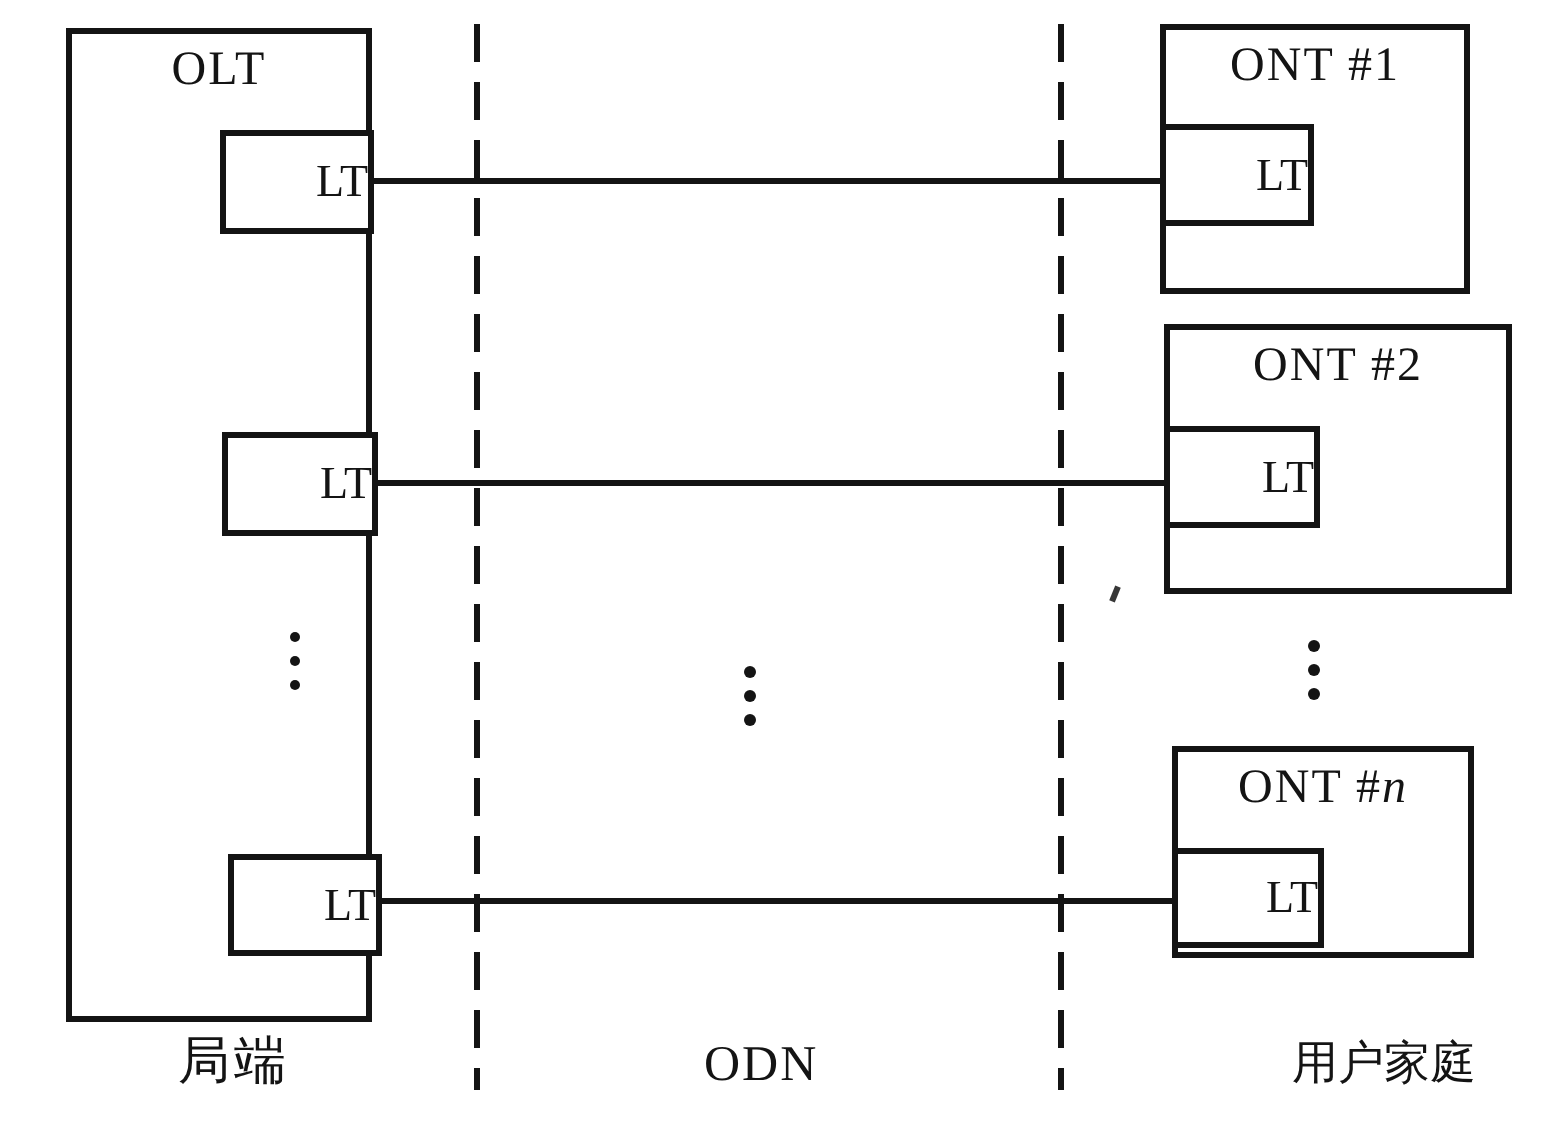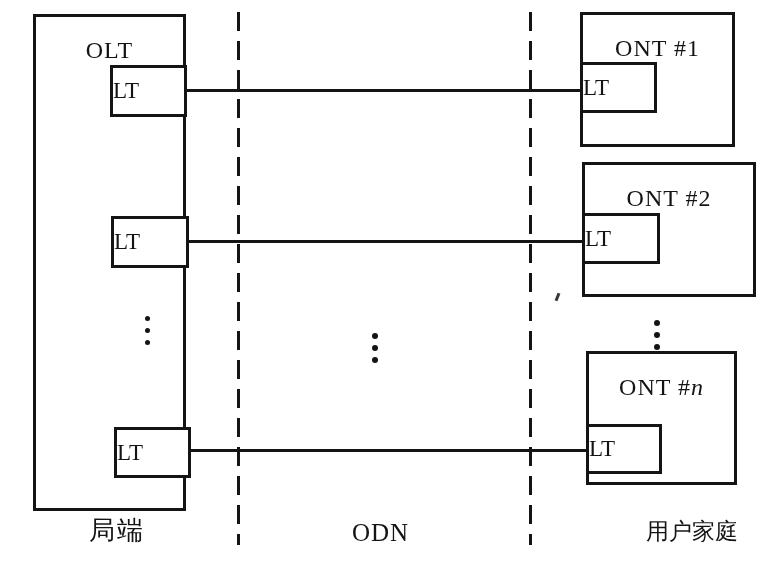--- a/index.html
+++ b/index.html
@@ -15,28 +15,28 @@
   }
   .box {
     position: absolute;
     border: 3px solid var(--ink);
     background: var(--paper);
     box-sizing: border-box;
   }
   .box-title {
     text-align: center;
     font-size: 24px;
-    padding-top: 20px;
+    padding-top: 5px;
     letter-spacing: 1px;
     white-space: pre;
   }
   .lt {
     display: flex;
     align-items: center;
-    justify-content: flex-start;
+    justify-content: flex-end;
     font-size: 23px;
   }
   .hline { position: absolute; height: 3px; background: var(--ink); }
   .vdash {
     position: absolute;
     width: 3px;
     background: repeating-linear-gradient(to bottom, var(--ink) 0 19px, transparent 19px 29px);
   }
   .dots { position: absolute; }
   .dots i { display: block; border-radius: 50%; background: var(--ink); margin: 7px auto 0; }
@@ -68,21 +68,21 @@
   .link2 { left: 187px; top: 240px; width: 397px; }
   .link3 { left: 189px; top: 449px; width: 399px; }
   
   .vdash-left  { left: 237px; top: 12px; height: 533px; }
   .vdash-right { left: 529px; top: 12px; height: 533px; }
   
   .ont1-box { left: 580px; top: 12px;  width: 155px; height: 135px; }
   .lt-r1    { left: 580px; top: 62px;  width: 77px;  height: 51px; }
   .ont2-box { left: 582px; top: 162px; width: 174px; height: 135px; }
   .lt-r2    { left: 582px; top: 213px; width: 78px;  height: 51px; }
-  .ontn-box { left: 586px; top: 351px; width: 151px; height: 134px; }
+  .ontn-box { left: 586px; top: 373px; width: 151px; height: 106px; }
   .lt-r3    { left: 586px; top: 424px; width: 76px;  height: 50px; }
   
   .dots-olt { left: 145px; top: 316px; }
   .dots-odn { left: 372px; top: 333px; }
   .dots-ont { left: 654px; top: 320px; }
   
   .region-left   { left: 89px;  top: 513px; font-size: 26px; letter-spacing: 2px; }
   .region-middle { left: 352px; top: 519px; font-size: 25px; letter-spacing: 1px; }
   .region-right  { left: 646px; top: 516px; font-size: 23px; }
 </style>

